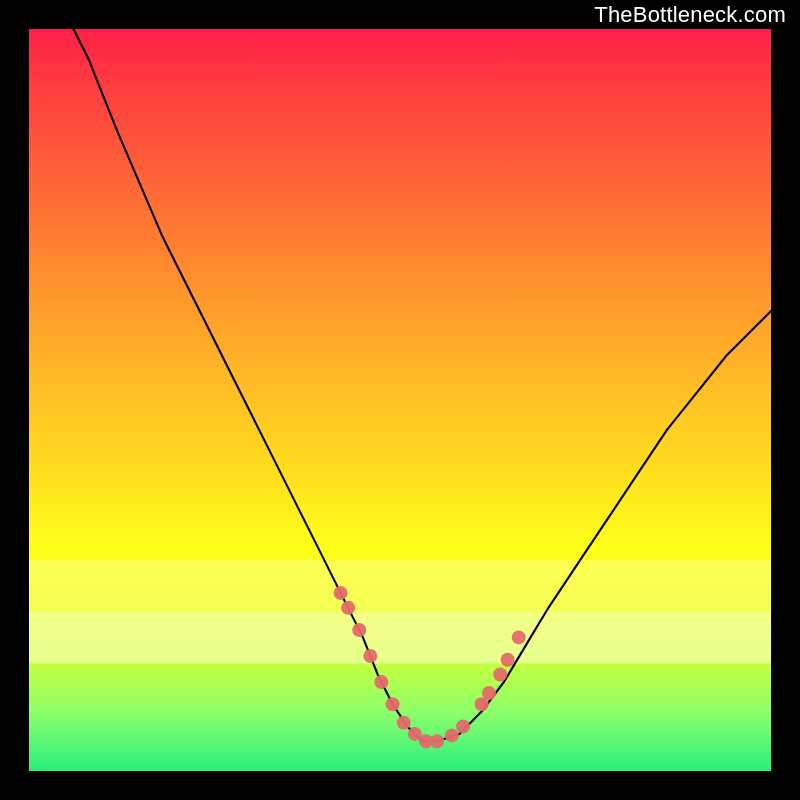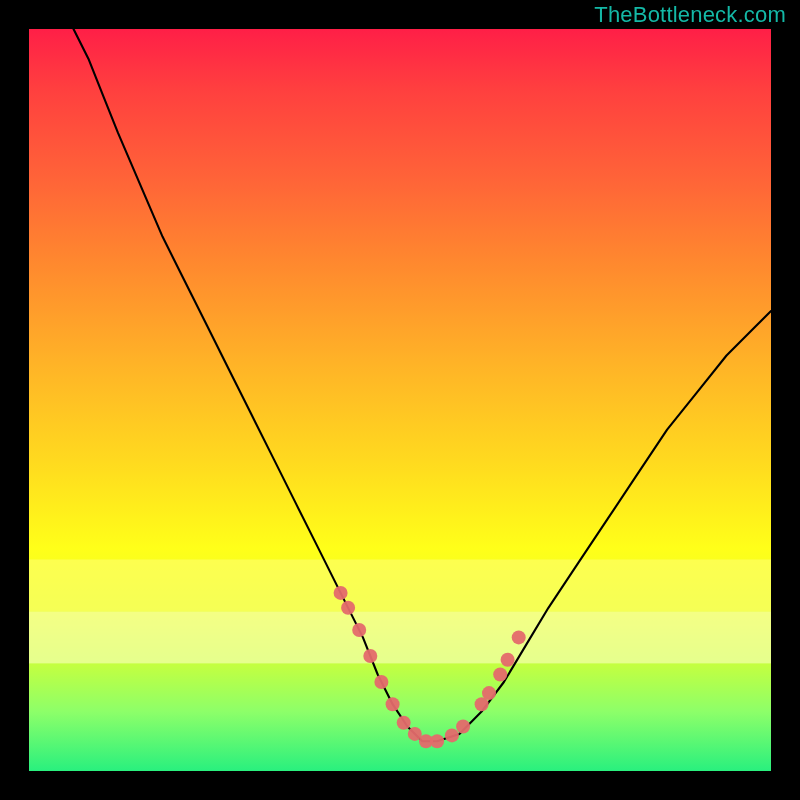--- a/index.html
+++ b/index.html
@@ -16,21 +16,21 @@
     left: 0;
     top: 0;
     width: 800px;
     height: 800px;
     background: #000;
   }
   .attribution {
     position: absolute;
     top: 2px;
     right: 14px;
-    color: #14b8a6;
+    color: #ffffff;
     font-size: 22px;
     font-weight: 400;
     letter-spacing: 0.2px;
     z-index: 50;
   }
   .plot {
     position: absolute;
     left: 29px;
     top: 29px;
     width: 742px;

